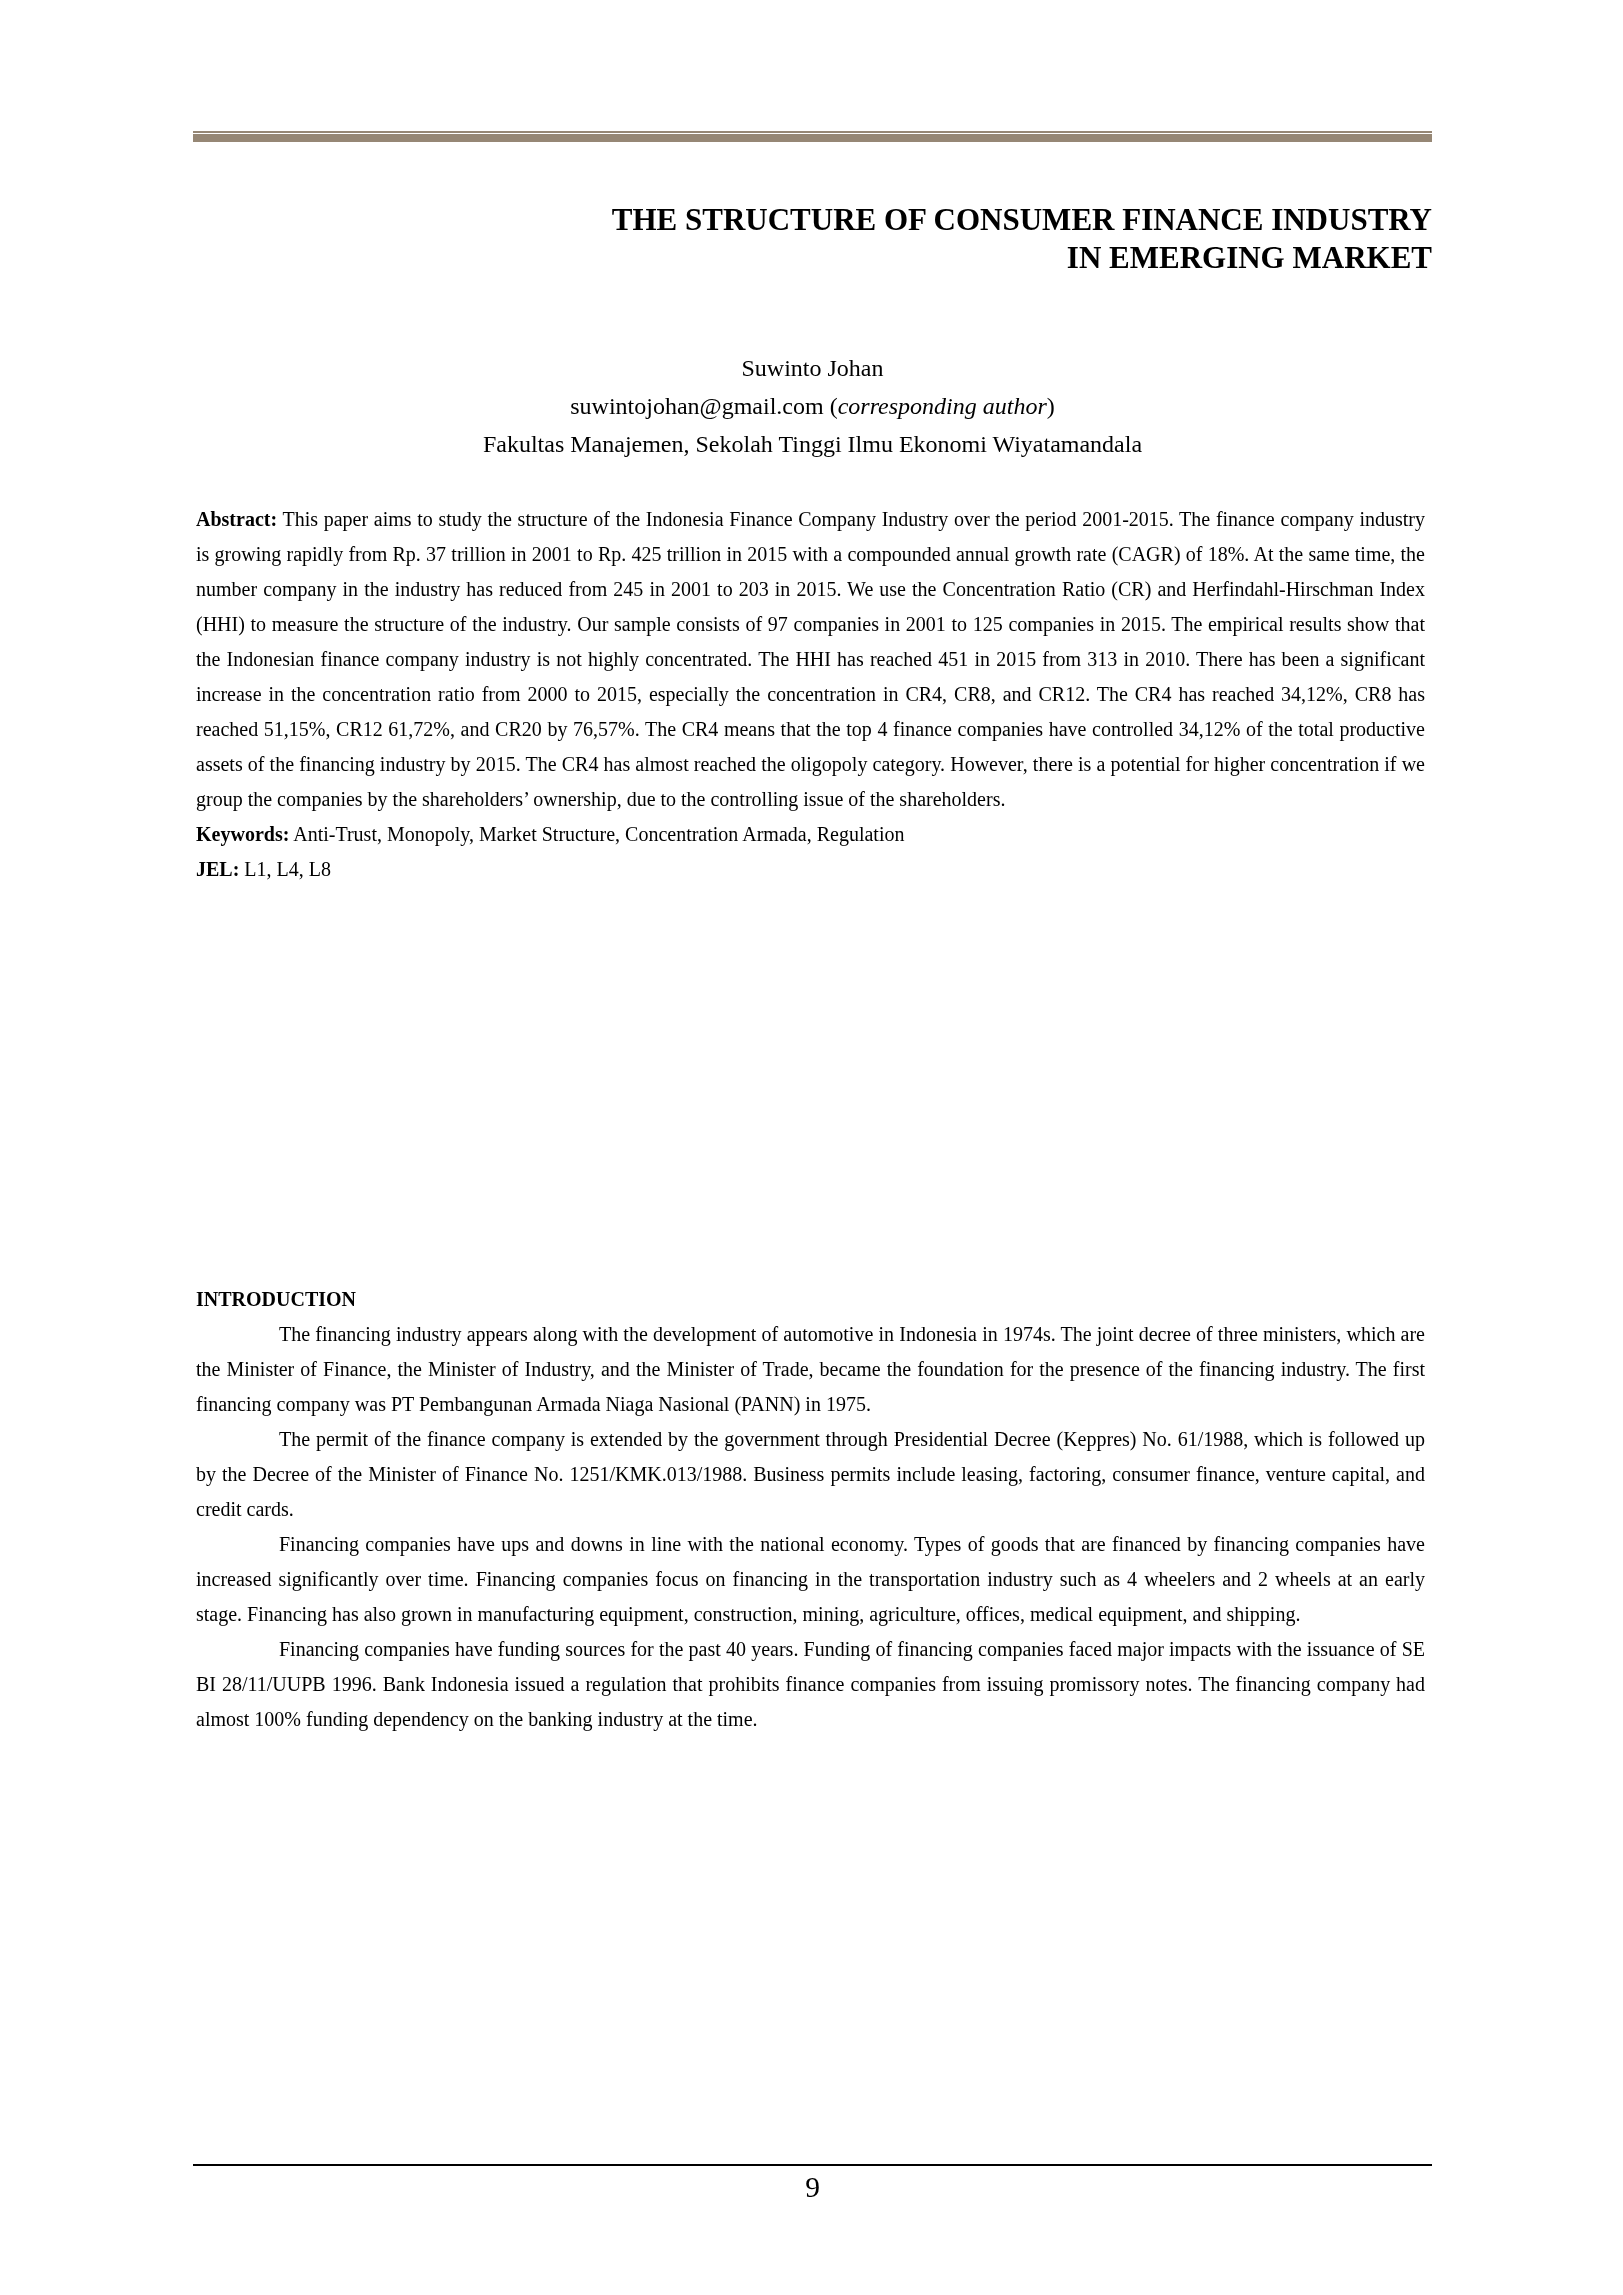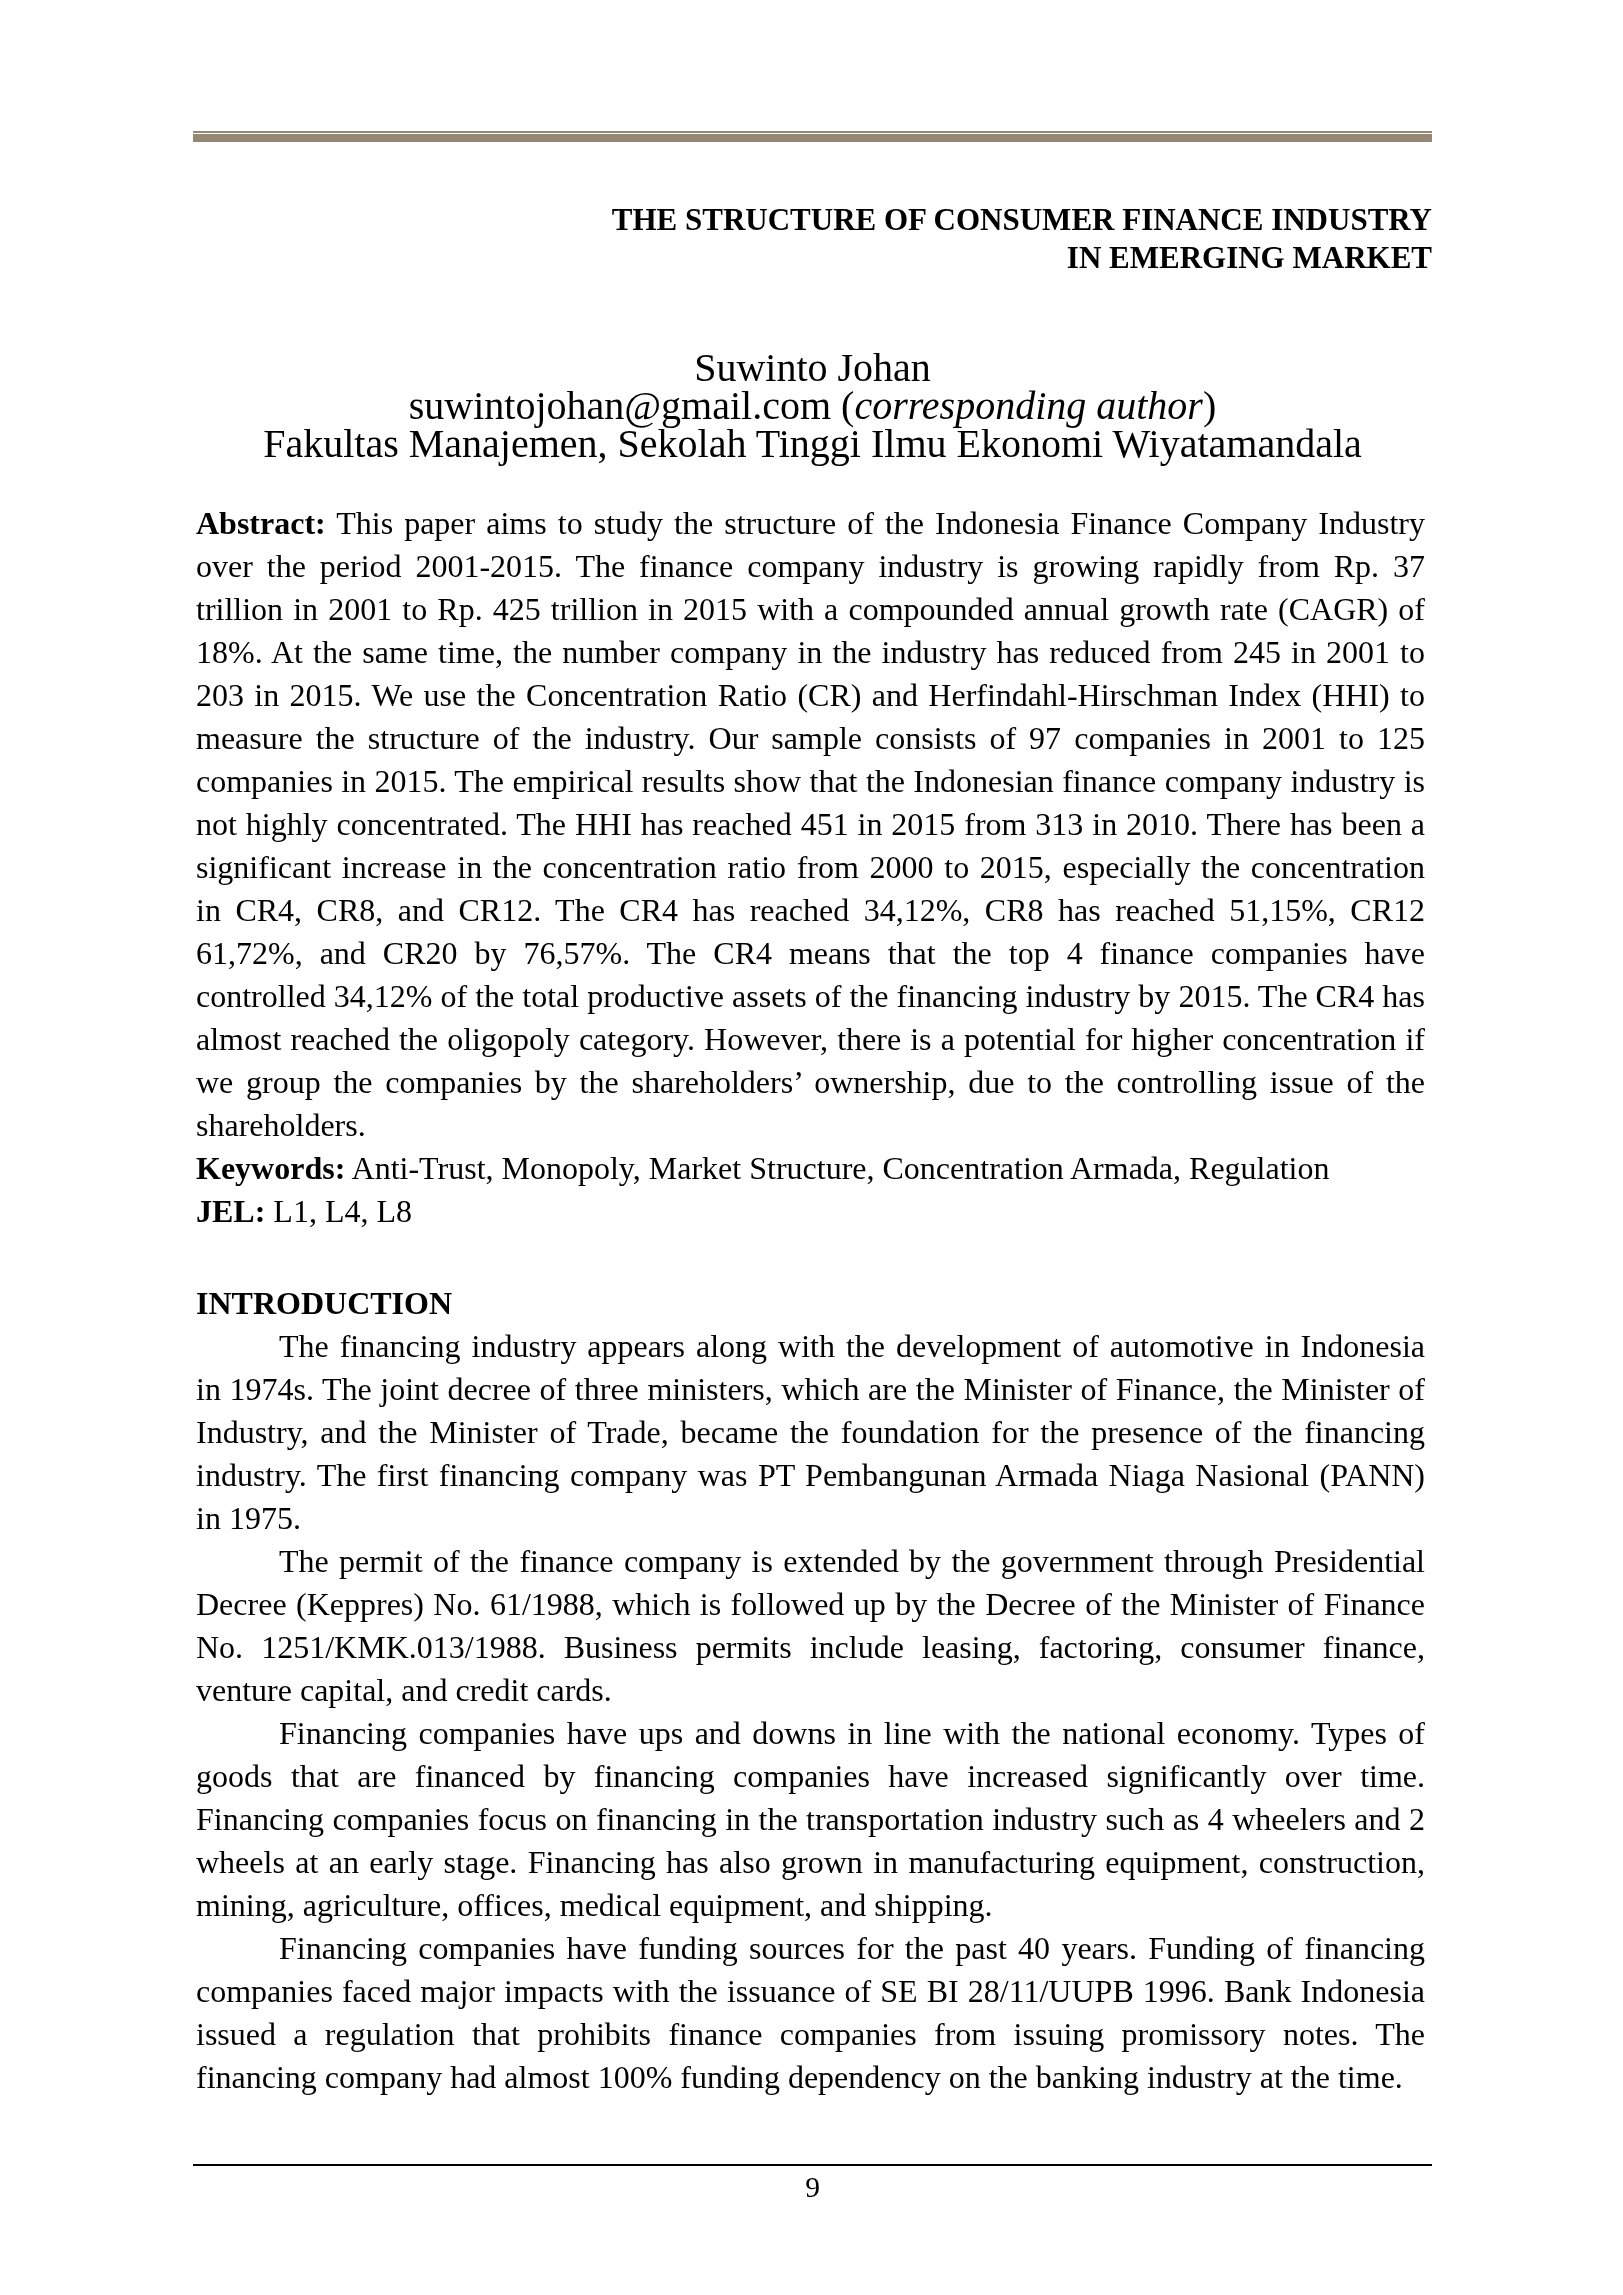--- a/index.html
+++ b/index.html
@@ -4,24 +4,24 @@
 <style>
   html, body { margin: 0; padding: 0; background: #ffffff; }
   body { width: 1623px; height: 2295px; position: relative; overflow: hidden;
          font-family: "Liberation Serif", "DejaVu Serif", serif; color: #000; }
   .rule-thin { position: absolute; left: 193px; width: 1239px; top: 131px; height: 2.2px; background: #968775; }
   .rule-thick { position: absolute; left: 193px; width: 1239px; top: 134px; height: 8.2px; background: #968775; }
   .title { position: absolute; left: 193px; width: 1239px; top: 201px; text-align: right;
            font-weight: bold; font-size: 31px; line-height: 38px; }
   .title div { white-space: nowrap; }
   .author-block { position: absolute; left: 193px; width: 1239px; top: 349px; text-align: center;
-                  font-size: 40px; line-height: 38px; }
+                  font-size: 24px; line-height: 38px; }
   .author-block div { white-space: nowrap; }
   .author-block em { font-style: italic; }
-  .body-block { position: absolute; left: 196px; width: 1229px; font-size: 32px; line-height: 43px;
+  .body-block { position: absolute; left: 196px; width: 1229px; font-size: 20px; line-height: 35px;
                 text-align: justify; }
   .abstract { top: 502px; }
   .abstract p, .intro p { margin: 0; }
   .label { font-weight: bold; }
   .kw, .jel { text-align: left; }
   .intro { top: 1282px; }
   .section-heading { font-weight: bold; margin: 0; }
   .indent { text-indent: 83px; }
   .last-line-left { text-align-last: left; }
   .footer-rule { position: absolute; left: 193px; width: 1239px; top: 2164px; height: 2.2px; background: #000; }

